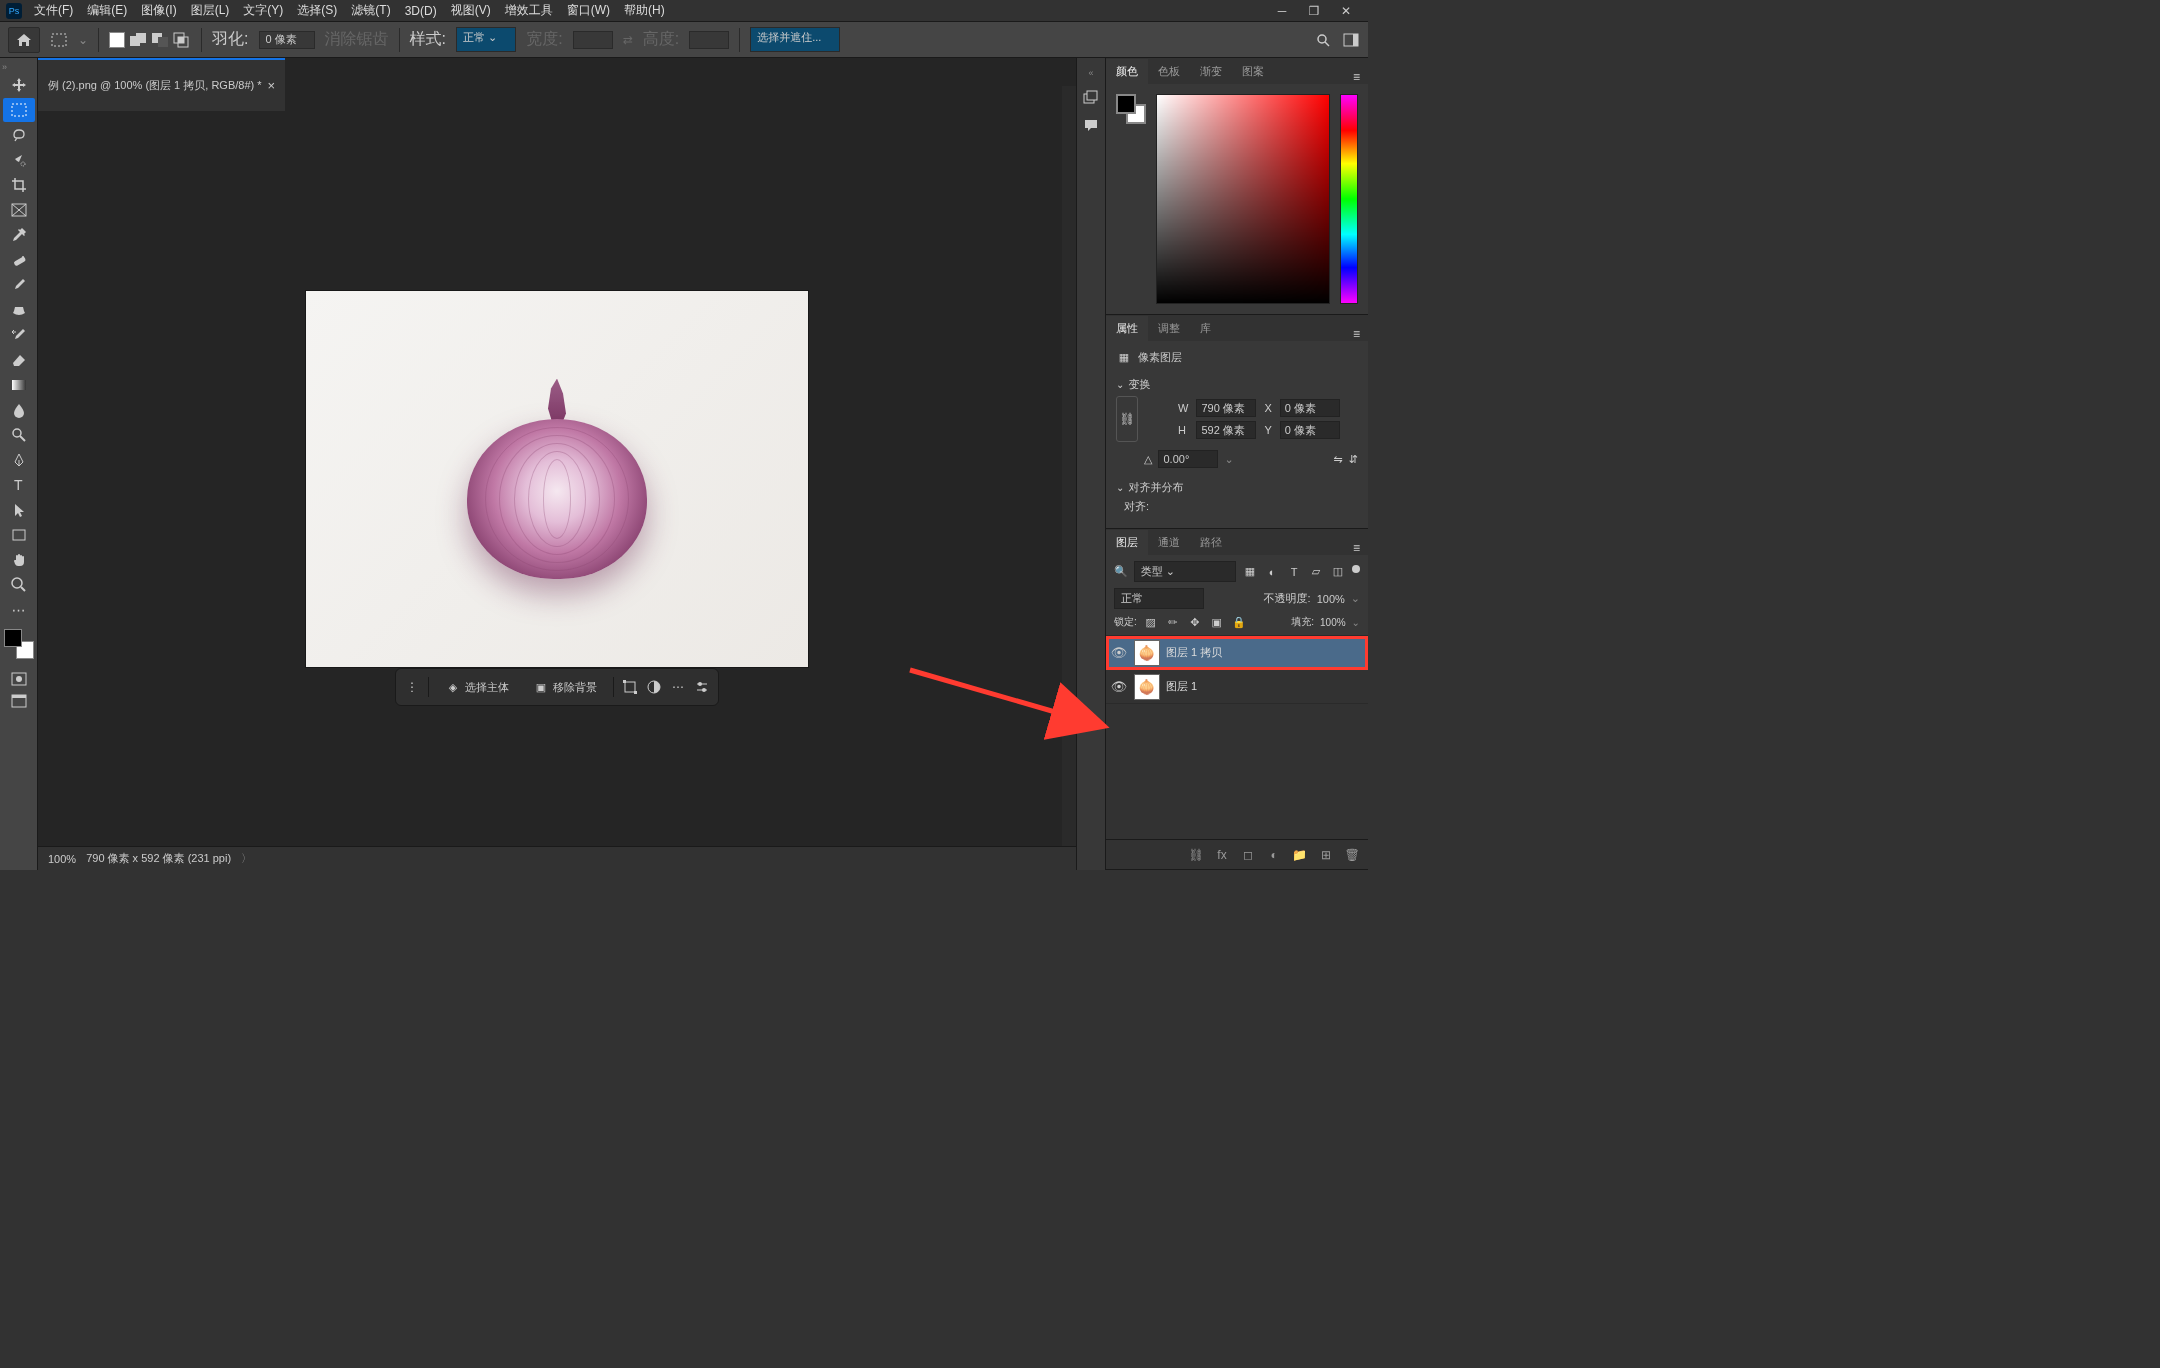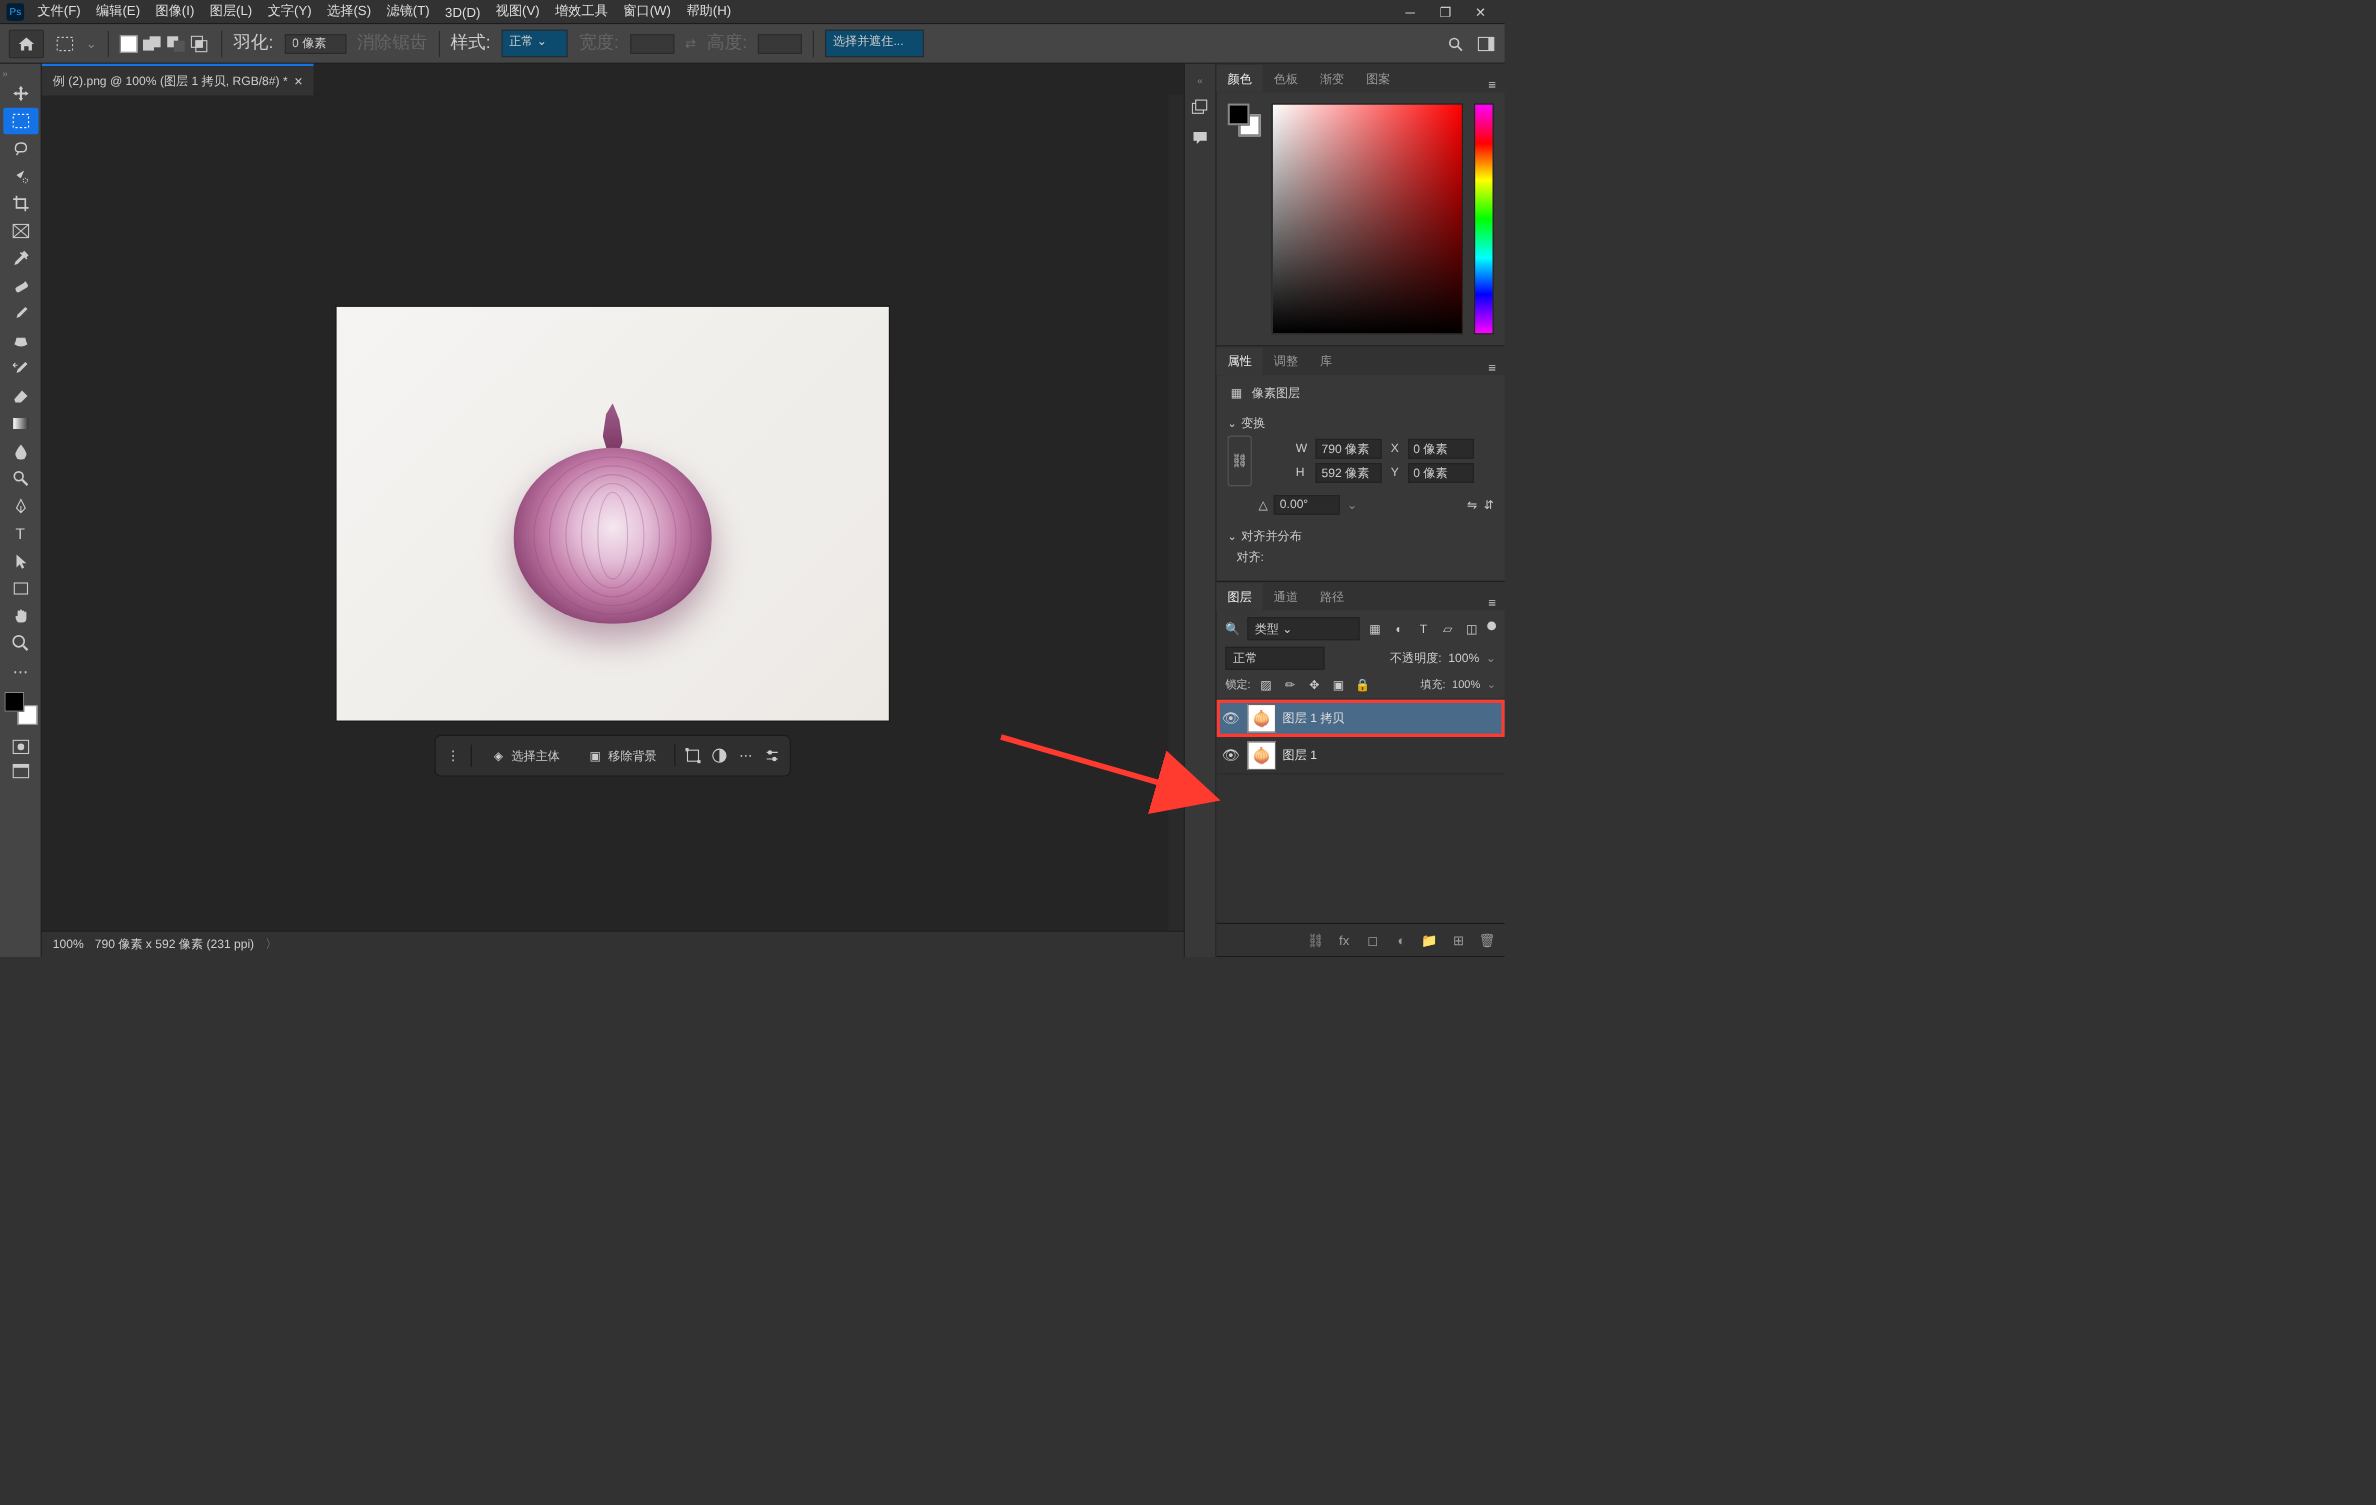--- a/index.html
+++ b/index.html
@@ -21,21 +21,21 @@
 .main{display:flex;height:812px}
 .toolbox{width:38px;background:#454545;border-right:1px solid #1a1a1a;display:flex;flex-direction:column;align-items:center;padding-top:4px;gap:1px}
 .toolbox .tool{width:32px;height:24px;display:flex;align-items:center;justify-content:center;cursor:pointer;border-radius:2px;color:#ccc;position:relative}
 .toolbox .tool.active{background:#1473e6}
 .fg-bg-swatch{width:30px;height:30px;position:relative;margin-top:6px}
 .fg-bg-swatch .fg{width:18px;height:18px;background:#000;border:1px solid #888;position:absolute;top:0;left:0;z-index:2}
 .fg-bg-swatch .bg{width:18px;height:18px;background:#fff;border:1px solid #888;position:absolute;bottom:0;right:0}
 .extra-tools{display:flex;flex-direction:column;gap:4px;margin-top:10px}
 .extra-tool{width:20px;height:18px;display:flex;align-items:center;justify-content:center;cursor:pointer}
 .canvas-area{flex:1;background:#252525;display:flex;flex-direction:column;position:relative}
-.doc-tab{background:#323232;padding:6px 10px;display:flex;align-items:flex-end;gap:6px;font-size:11px;color:#ccc;width:fit-content;border-top:2px solid #1473e6}
+.doc-tab{background:#323232;padding:18px 10px;display:flex;align-items:flex-end;gap:6px;font-size:11px;color:#ccc;width:fit-content;border-top:2px solid #1473e6}
 .doc-tab .close{cursor:pointer;font-size:13px}
 .canvas-viewport{flex:1;display:flex;align-items:center;justify-content:center;background:#252525;position:relative;overflow:hidden}
 .canvas-image{width:502px;height:376px;background:linear-gradient(135deg,#f5f4f2 0%,#ece9e5 100%);box-shadow:0 0 0 1px #181818;display:flex;align-items:center;justify-content:center;position:relative}
 .onion{width:180px;height:200px;position:relative}
 .onion-body{width:180px;height:160px;background:radial-gradient(ellipse at 50% 45%,#f5e8f0 0%,#e4bed8 25%,#c078a5 50%,#8b4472 75%,#6b2a52 100%);border-radius:50% 50% 48% 48%;position:absolute;bottom:0;box-shadow:0 15px 30px rgba(107,42,82,0.4)}
 .onion-lines{position:absolute;inset:0;border-radius:50%;overflow:hidden}
 .onion-line{position:absolute;border:1px solid rgba(139,68,114,0.3);border-radius:50%}
 .onion-tip{width:30px;height:50px;position:absolute;top:0;left:75px;background:linear-gradient(to top,#7a3562,#9b5c86);clip-path:polygon(40% 100%,20% 60%,30% 20%,50% 0%,70% 30%,80% 70%,60% 100%)}
 .context-toolbar{position:absolute;bottom:140px;left:50%;transform:translateX(-50%);background:#2f2f2f;border:1px solid #1a1a1a;border-radius:6px;padding:6px 8px;display:flex;align-items:center;gap:8px}
 .ctx-btn{display:flex;align-items:center;gap:4px;padding:4px 8px;border-radius:3px;cursor:pointer;font-size:11px;color:#ccc}

